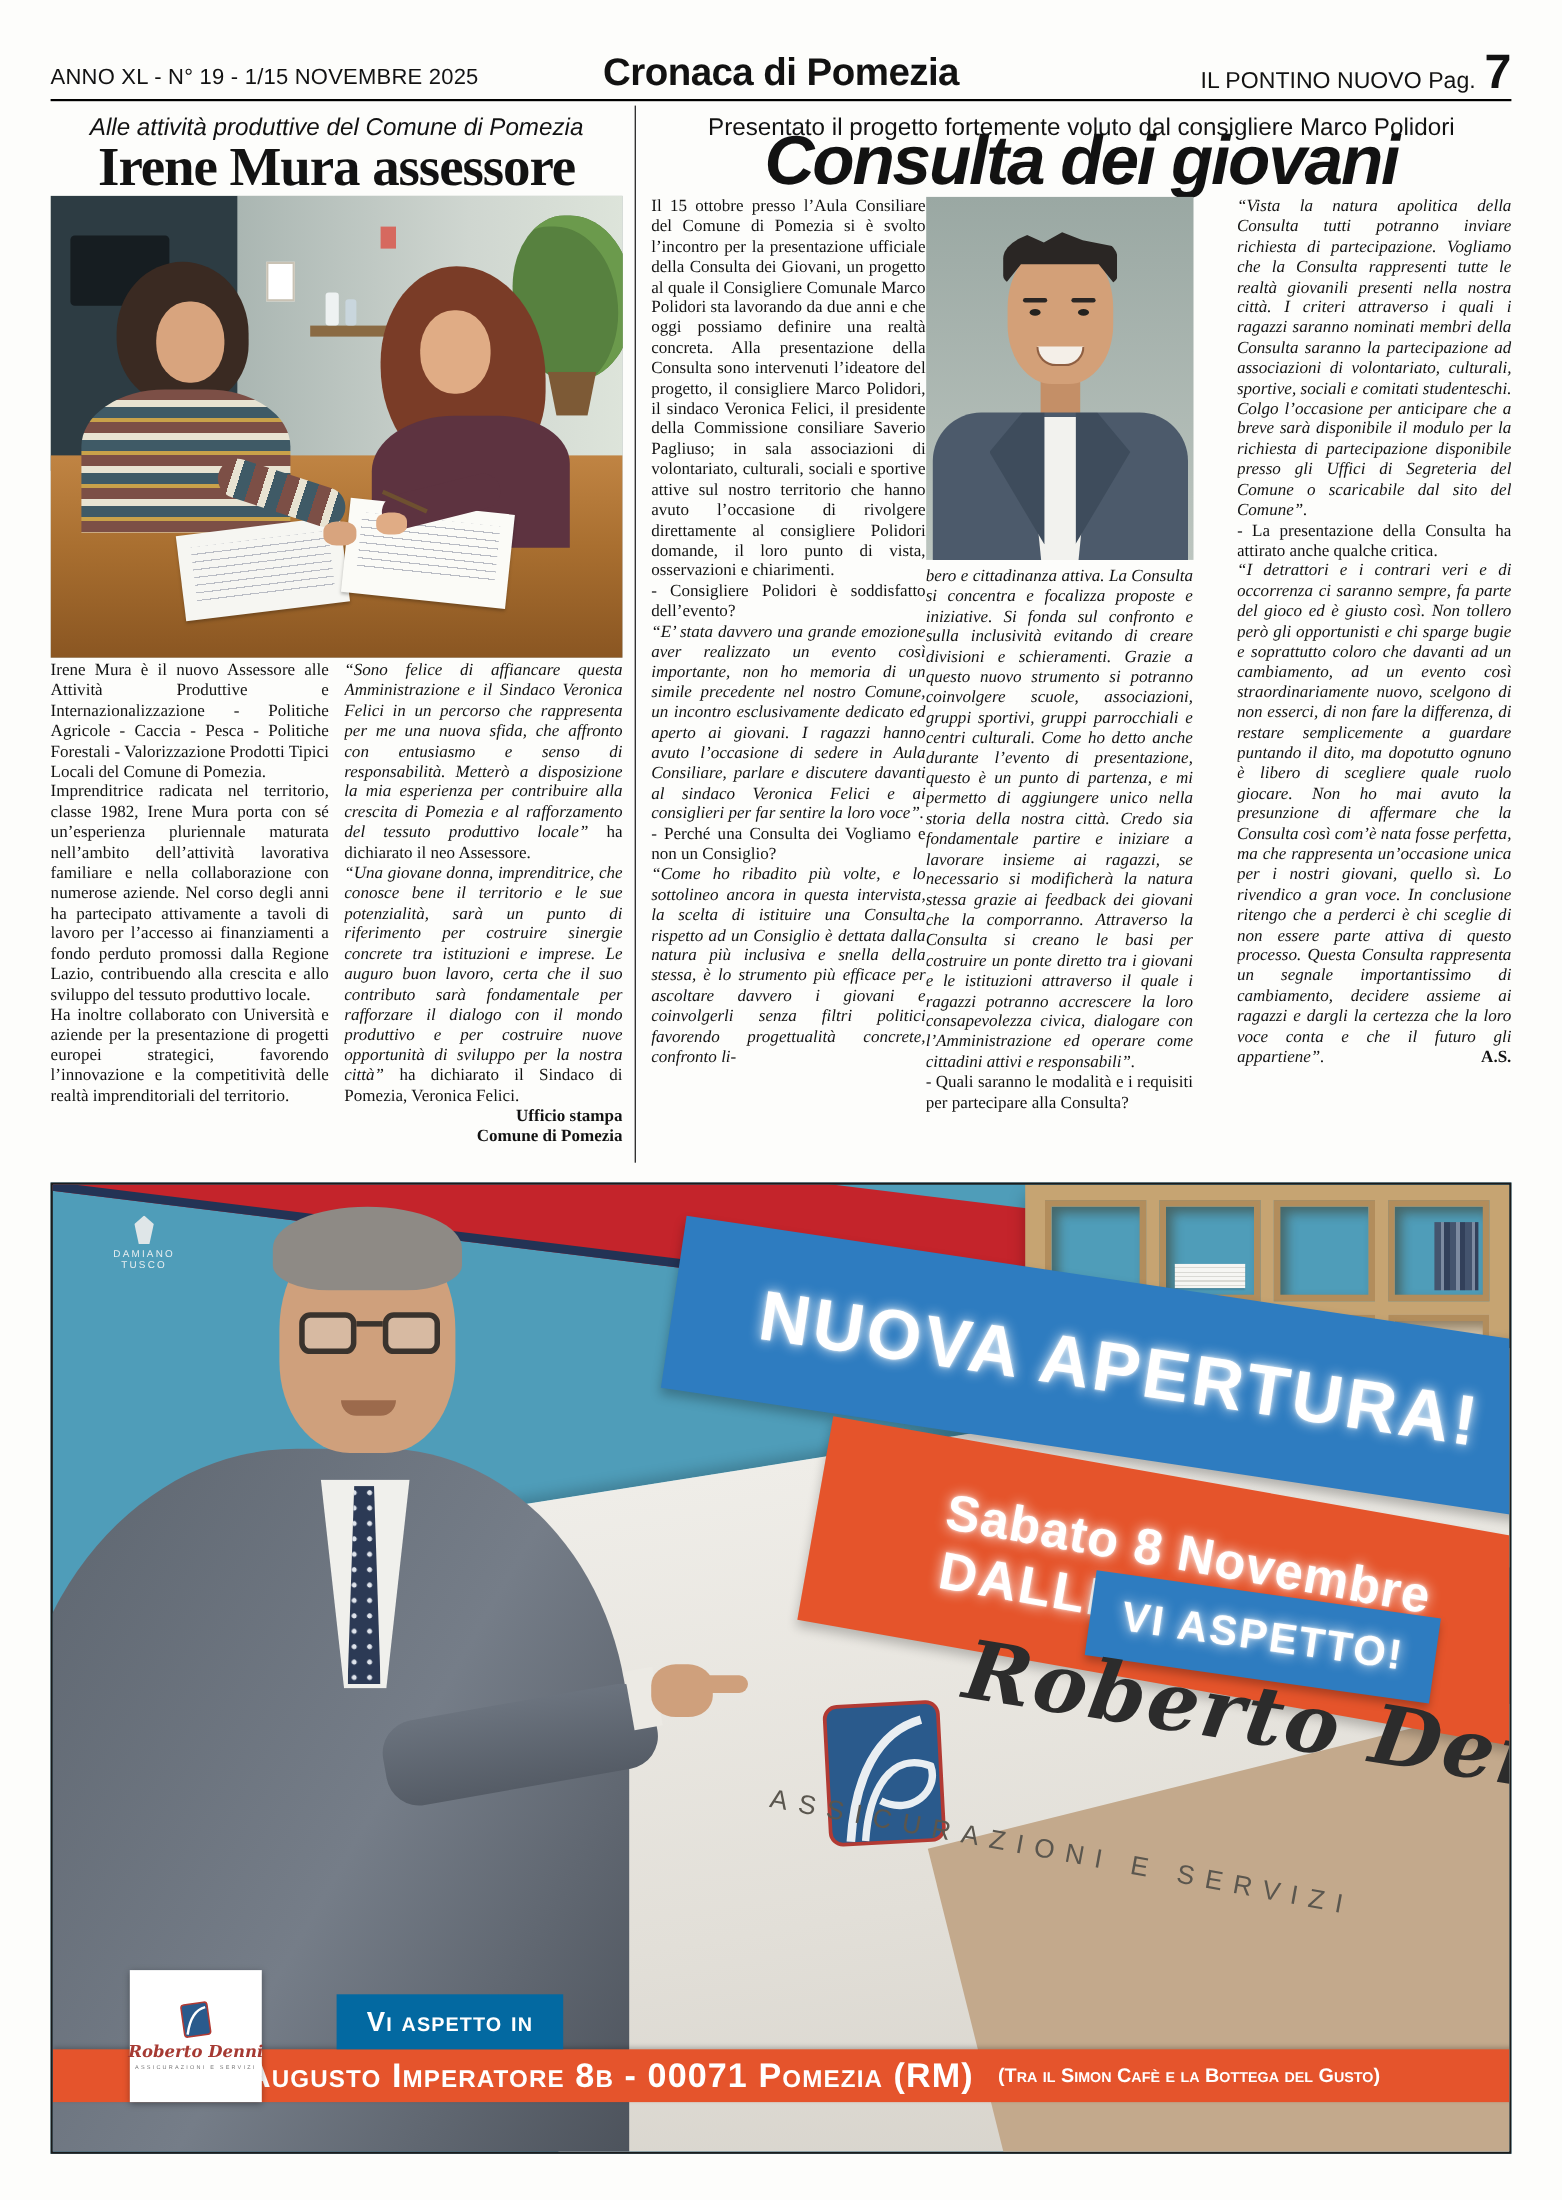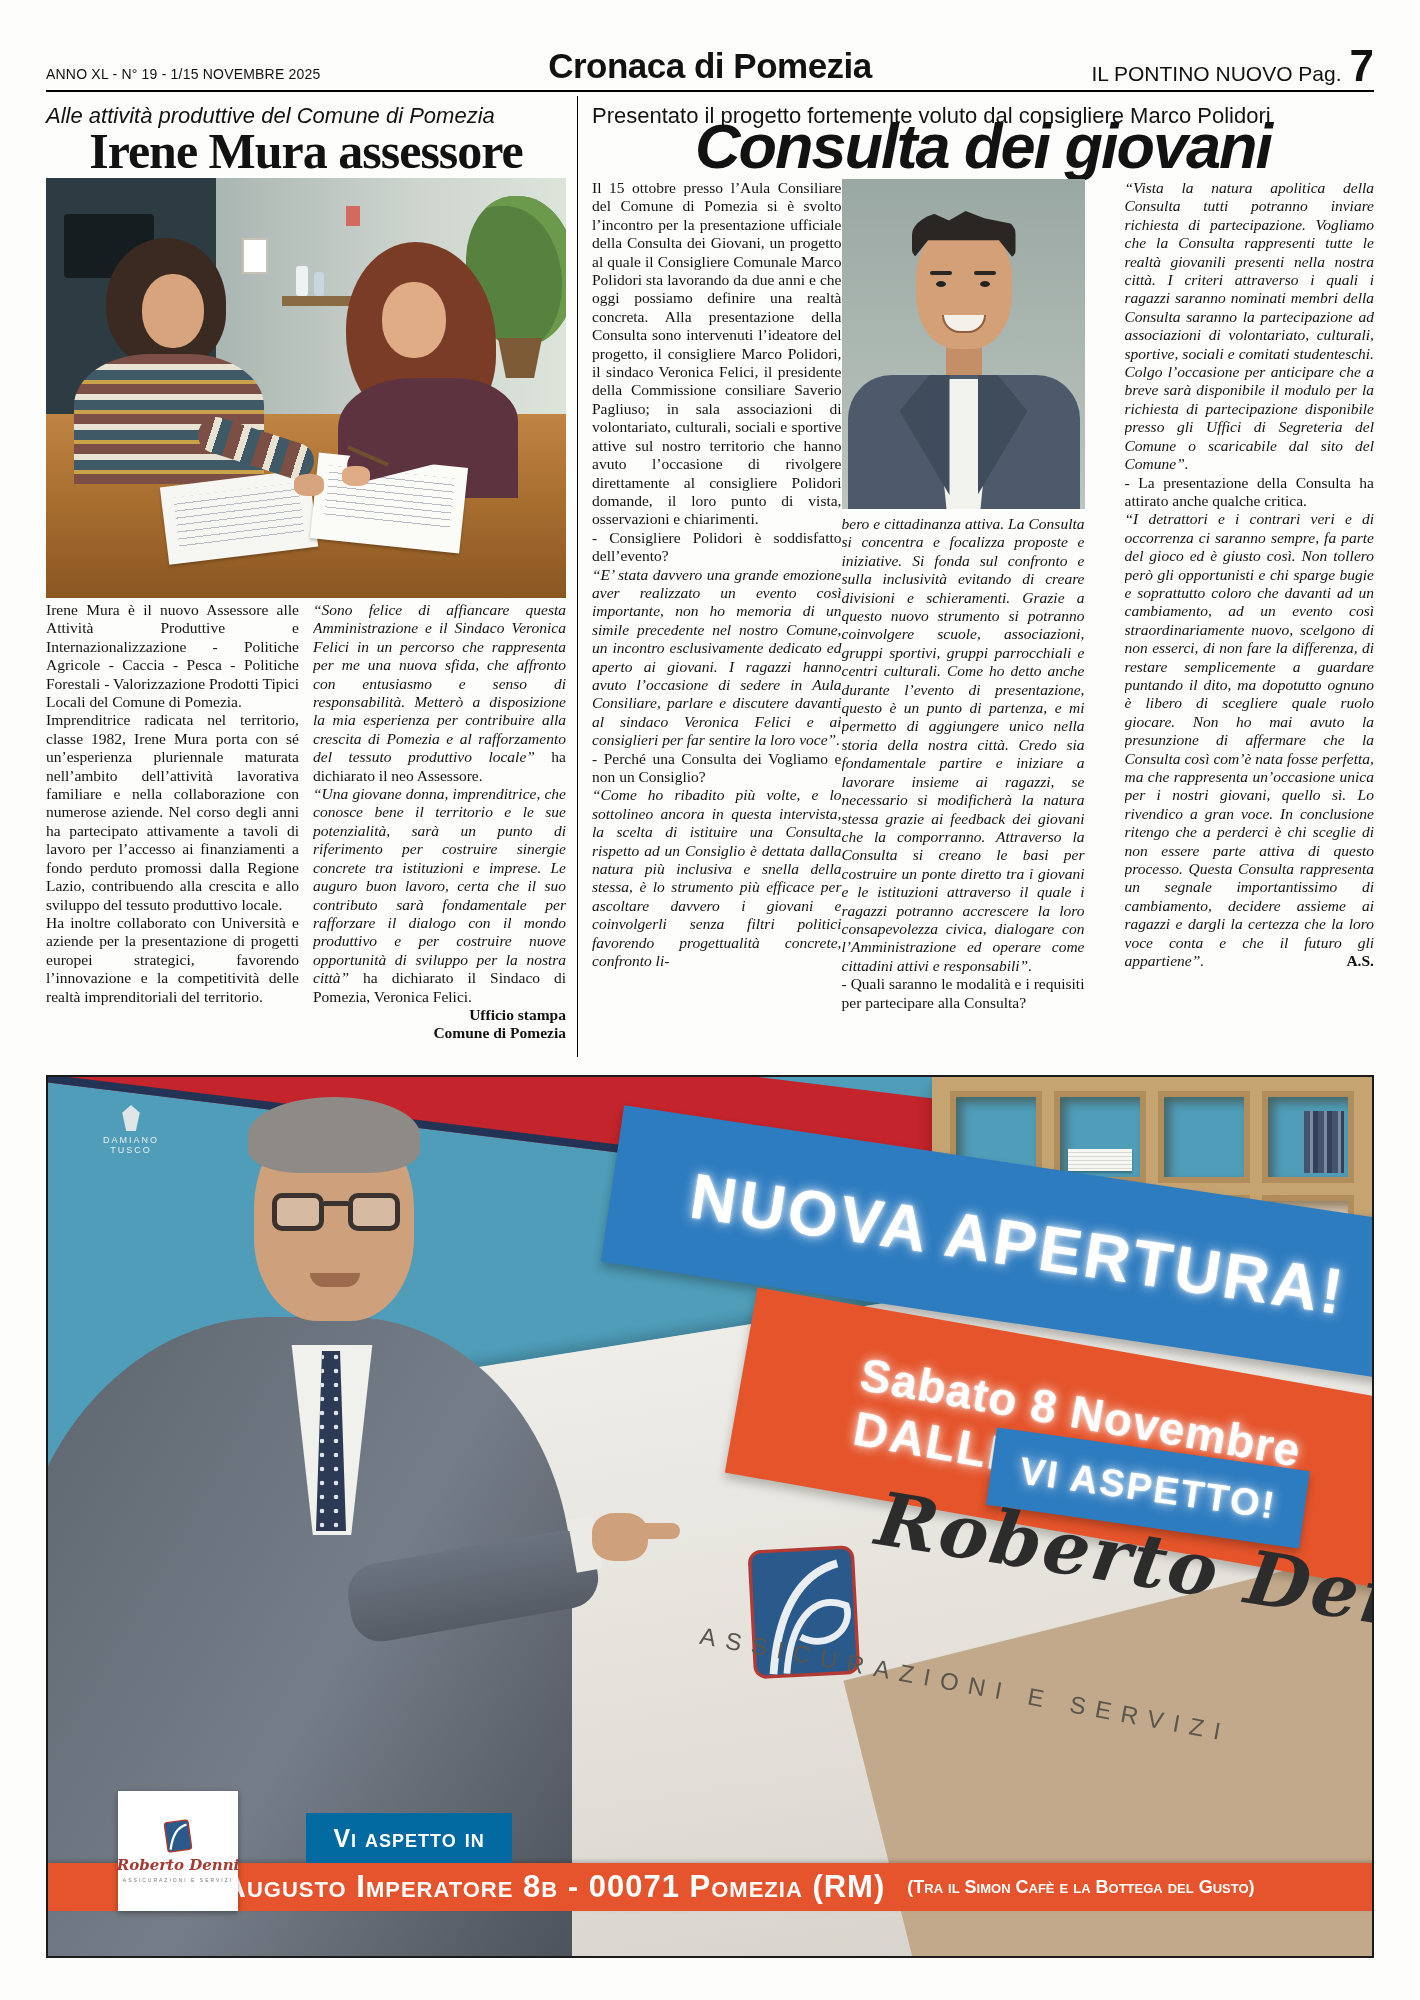--- a/index.html
+++ b/index.html
@@ -6,28 +6,28 @@
   * { margin:0; padding:0; box-sizing:border-box; }
   html,body { background:#e8e8e8; }
   .page {
     position:relative; width:1420px; height:2000px; margin:0 auto;
     background:#fdfdfb; color:#121212; overflow:hidden;
     font-family:"Liberation Serif", serif;
   }
   
   .masthead { position:absolute; left:46px; top:40px; width:1328px; height:52px;
     border-bottom:2px solid #000; font-family:"Liberation Sans", sans-serif; }
-  .mast-edition { position:absolute; left:0; bottom:8px; font-size:14px; letter-spacing:.2px; }
+  .mast-edition { position:absolute; left:0; bottom:8px; font-size:20px; letter-spacing:.2px; }
   .mast-title { position:absolute; left:0; right:0; bottom:4px; text-align:center;
     font-size:35px; font-weight:bold; letter-spacing:-.5px; }
   .mast-right { position:absolute; right:0; bottom:4px; display:flex; align-items:baseline; gap:8px; }
   .mast-paper { font-size:21px; }
   .mast-page { font-size:44px; font-weight:bold; line-height:.85; }
   
-  .kicker { position:absolute; top:103px; 
+  .kicker { position:absolute; top:103px; text-align:center;
     font-family:"Liberation Sans", sans-serif; font-size:22px; white-space:nowrap; }
   .kicker.italic { font-style:italic; }
   .vdivider { position:absolute; left:577px; top:96px; height:961px; width:1px; background:#000; }
   .body-col { text-align:justify; font-size:15.5px; line-height:18.4px; overflow:hidden; }
   .body-col p { margin:0; }
   .it { font-style:italic; }
   .q { font-style:normal; }
   
   .left-headline { position:absolute; left:46px; top:126px; width:520px; text-align:center;
     font-family:"Liberation Serif", serif; font-weight:bold; font-size:50px; line-height:50px;

